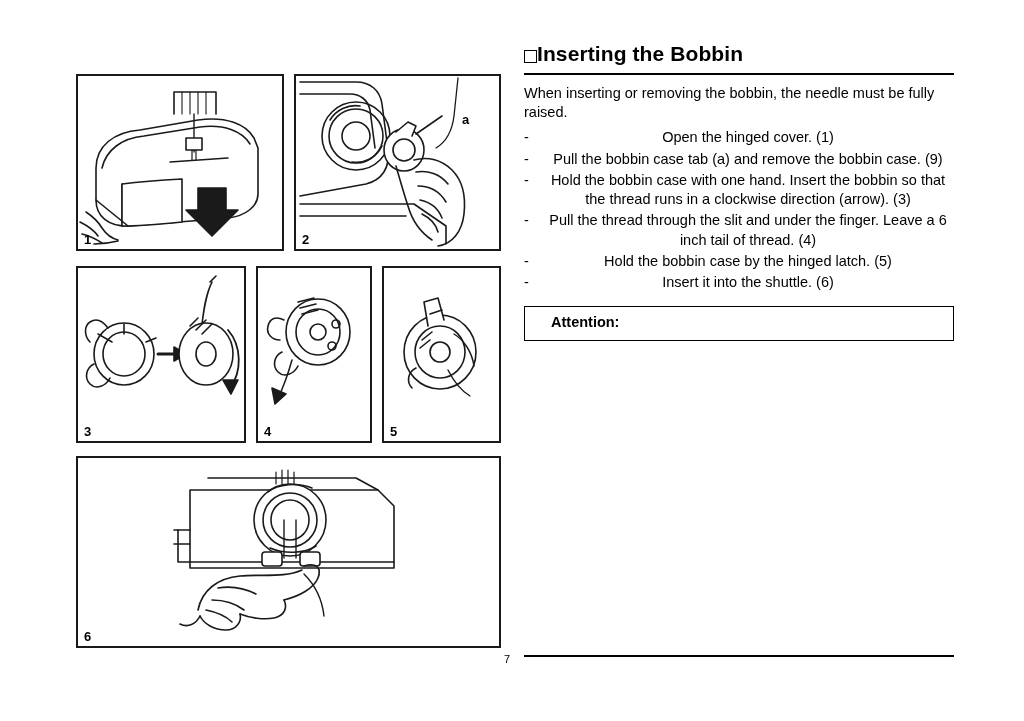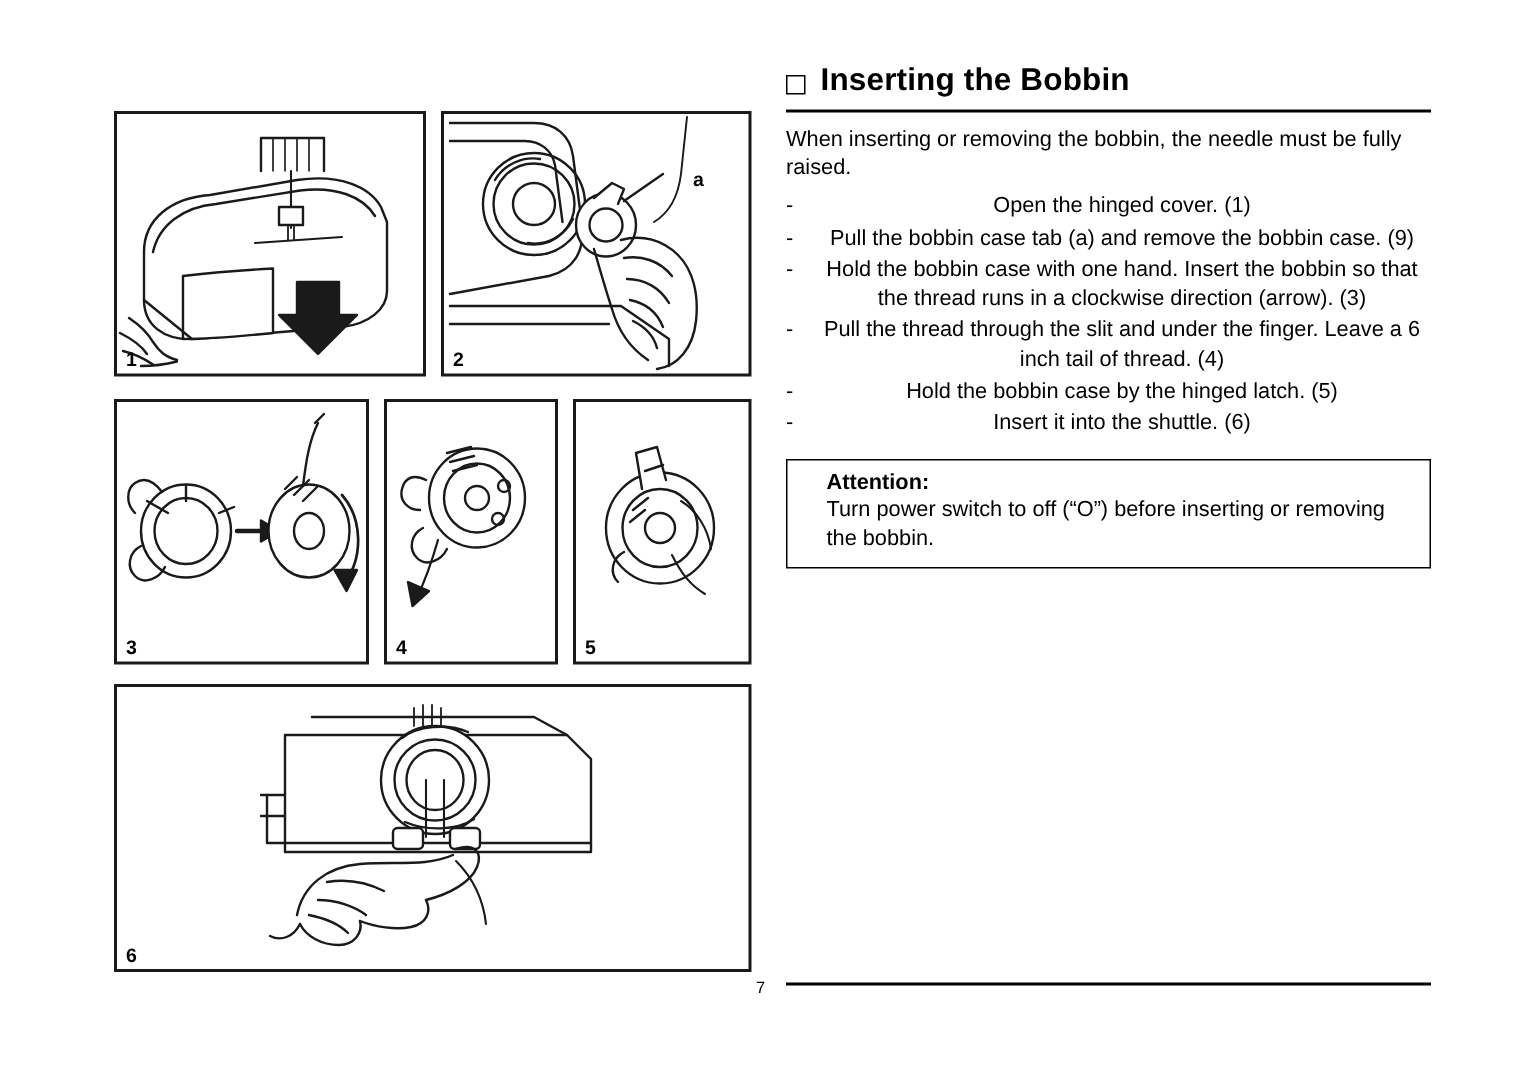--- a/index.html
+++ b/index.html
@@ -52,21 +52,20 @@
   
   .right-col {
     position: absolute;
     left: 524px;
     top: 42px;
     width: 430px;
   }
   .title-row {
     display: flex;
     align-items: center;
-    gap: 10px;
     margin-bottom: 7px;
   }
   .sq-bullet {
     width: 13px;
     height: 13px;
     border: 1.6px solid #000;
     box-sizing: border-box;
     display: inline-block;
     position: relative;
     top: 2px;
@@ -354,21 +353,20 @@
         <span class="txt">Hold the bobbin case by the hinged latch. (5)</span>
       </li>
       <li>
         <span class="dash">-</span>
         <span class="txt">Insert it into the shuttle. (6)</span>
       </li>
     </ul>
 
     <div class="attention-box">
       <div class="attention-title">Attention:</div>
-      <div class="attention-body">Turn power switch to off (“O”) before inserting or removing the bobbin.</div>
     </div>
 
   </div>
 
   <div class="footer-rule"></div>
   <div class="page-number">7</div>
 
 </div>
 
 </body></html>

